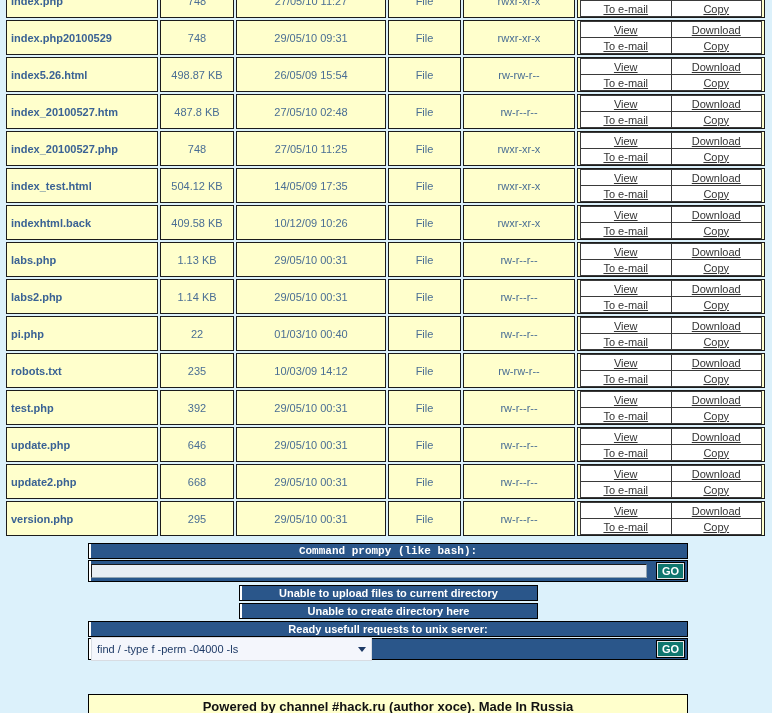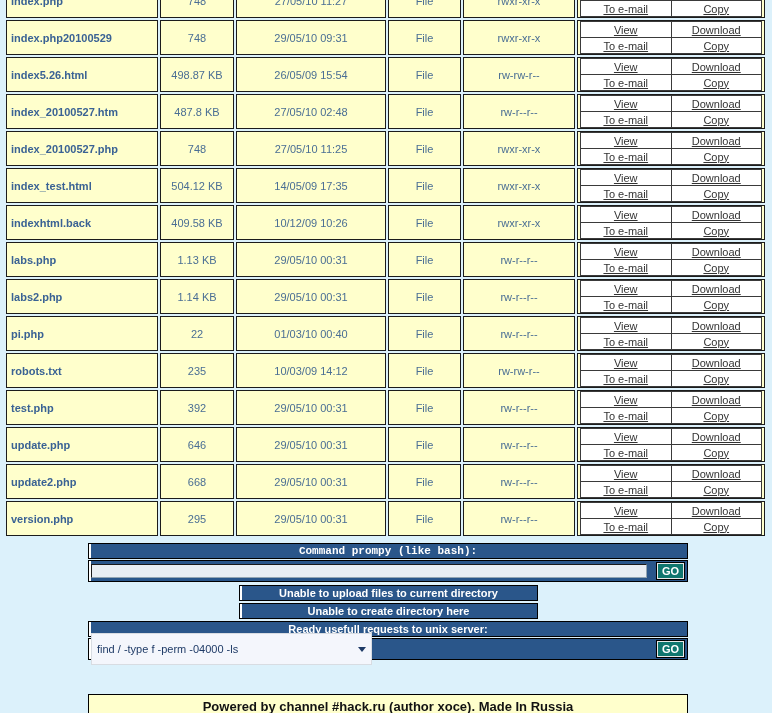--- a/index.html
+++ b/index.html
@@ -69,21 +69,21 @@
   .go-btn {
     margin-left:auto; margin-right:1px;
     background:#0f766e; color:#FFFFFF;
     font-family:"Liberation Sans", sans-serif;
     font-weight:bold; font-size:11px;
     border:1px solid #E8E8E8; outline:1px solid #000000;
     height:16px; line-height:14px; padding:0 4px;
     cursor:pointer;
   }
   .fake-select {
-    box-sizing:border-box; width:281px; height:32px;
+    box-sizing:border-box; width:281px; height:24px;
     background:#F4F6FC; color:#1E3A66;
     font-size:11px; font-weight:normal;
     border:1px solid #D8DCE2;
     display:flex; align-items:center; justify-content:space-between;
     padding:0 5px; cursor:pointer;
   }
   .dd-arrow {
     width:0; height:0;
     border-left:4px solid transparent; border-right:4px solid transparent;
     border-top:5px solid #1E3A66;

